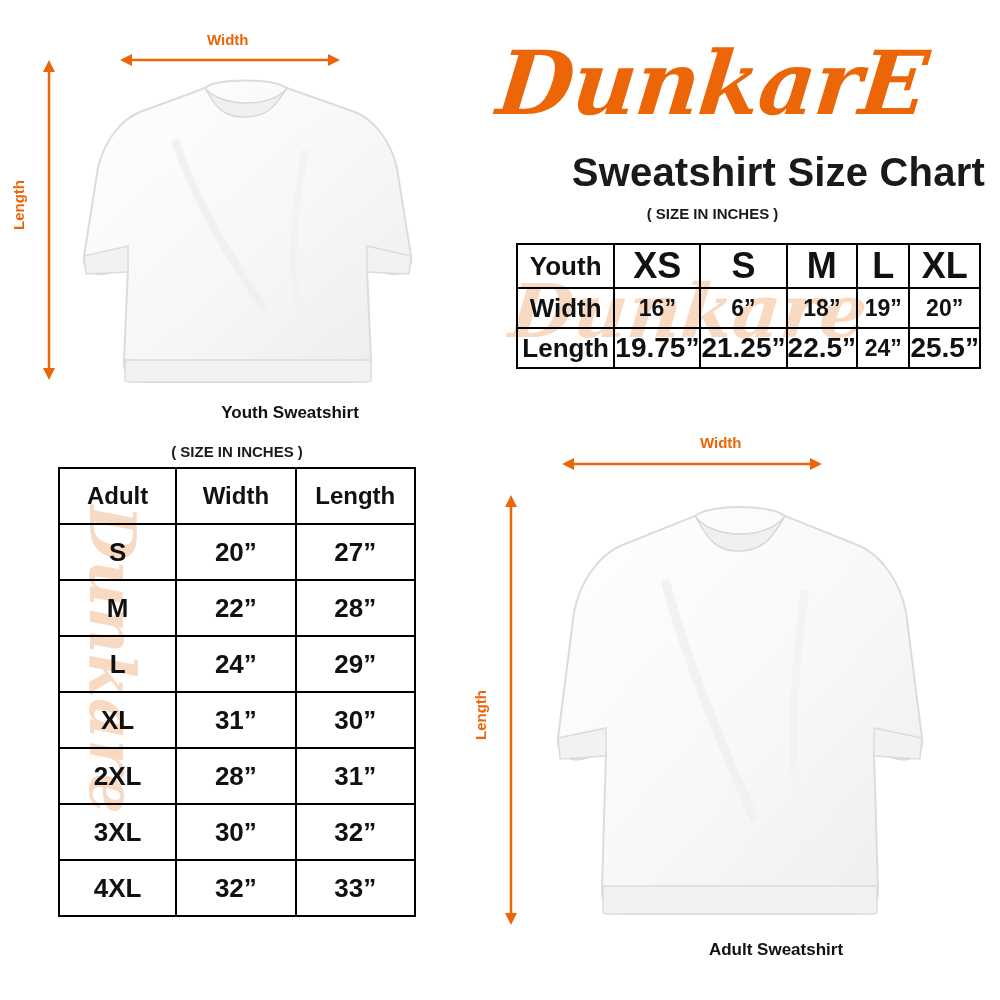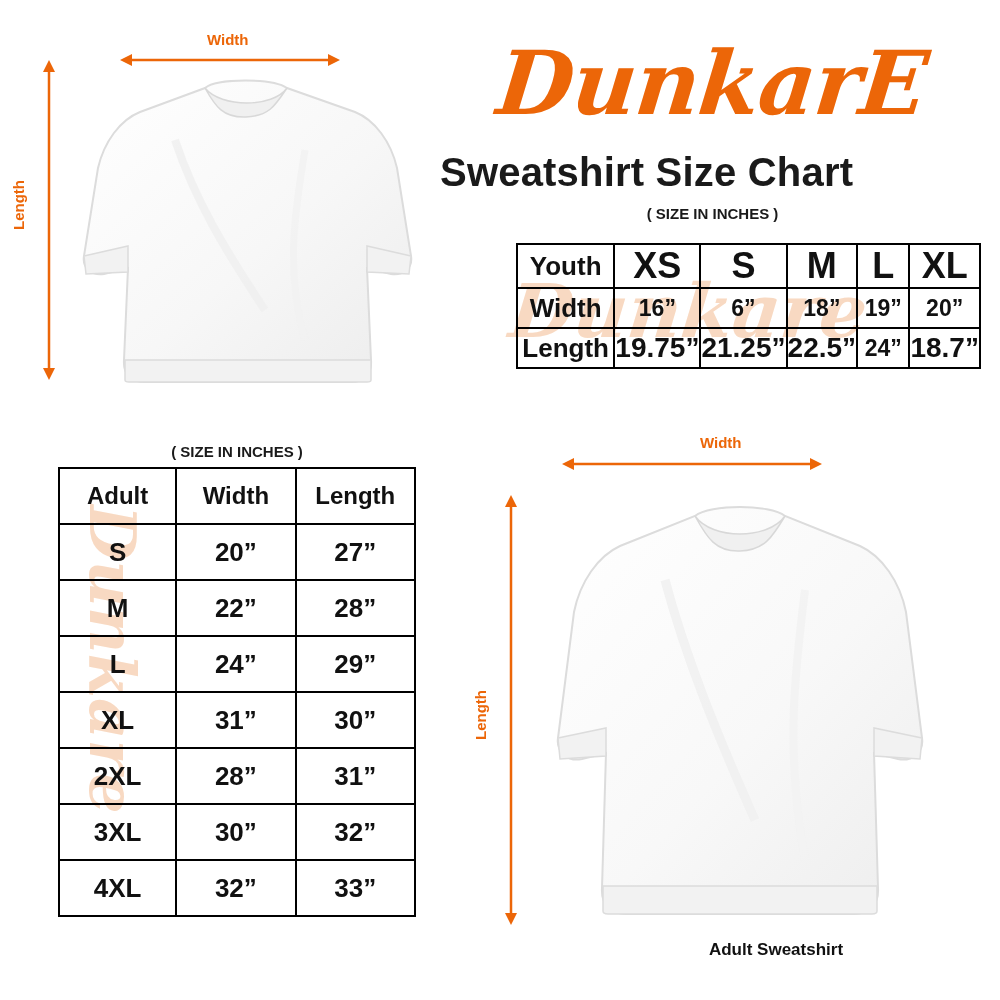--- a/index.html
+++ b/index.html
@@ -30,21 +30,21 @@
     font-style: italic;
     color: #ec6608;
     letter-spacing: -1px;
     transform: skewX(-6deg);
     line-height: 1;
   }
   .chart-title {
     position: absolute;
     left: 440px; top: 150px;
     width: 545px;
-    text-align: left;
+    text-align: right;
     font-size: 40px;
     font-weight: bold;
     color: #1a1a1a;
     letter-spacing: 0.2px;
   }
   .size-note-top {
     position: absolute;
     left: 440px; top: 205px;
     width: 545px;
     text-align: center;
@@ -208,20 +208,21 @@
   </svg>
   <div class="measure-label" style="left:207px; top:31px;">Width</div>
 
   <svg class="arrow-svg" style="left:41px; top:60px;" width="16" height="320" viewBox="0 0 16 320">
     <line x1="8" y1="10" x2="8" y2="310" stroke="#ec6608" stroke-width="2.5"></line>
     <polygon points="8,0 2,12 14,12" fill="#ec6608"></polygon>
     <polygon points="8,320 2,308 14,308" fill="#ec6608"></polygon>
   </svg>
   <div class="measure-label" style="left:10px; top:230px; transform:rotate(-90deg); transform-origin:left top;">Length</div>
 
+  <div class="caption" id="youth-caption">Youth Sweatshirt</div>
 
   <table id="youth-table">
     <colgroup>
       <col style="width:110px">
         <col style="width:71px">
         <col style="width:71px">
       <col style="width:71px">
         <col style="width:71px">
         <col style="width:71px">
     </colgroup>
@@ -241,21 +242,21 @@
         <td>18”</td>
         <td>19”</td>
         <td>20”</td>
       </tr>
       <tr>
         <td class="label">Length</td>
         <td class="small">19.75”</td>
         <td class="small">21.25”</td>
         <td class="small">22.5”</td>
         <td>24”</td>
-        <td class="small">18.7”</td>
+        <td class="small">25.5”</td>
       </tr>
     </tbody>
   </table>
 
   <div class="size-note-mid">( SIZE IN INCHES )</div>
 
   <table id="adult-table">
     <colgroup>
       <col class="c1">
         <col class="c2">

